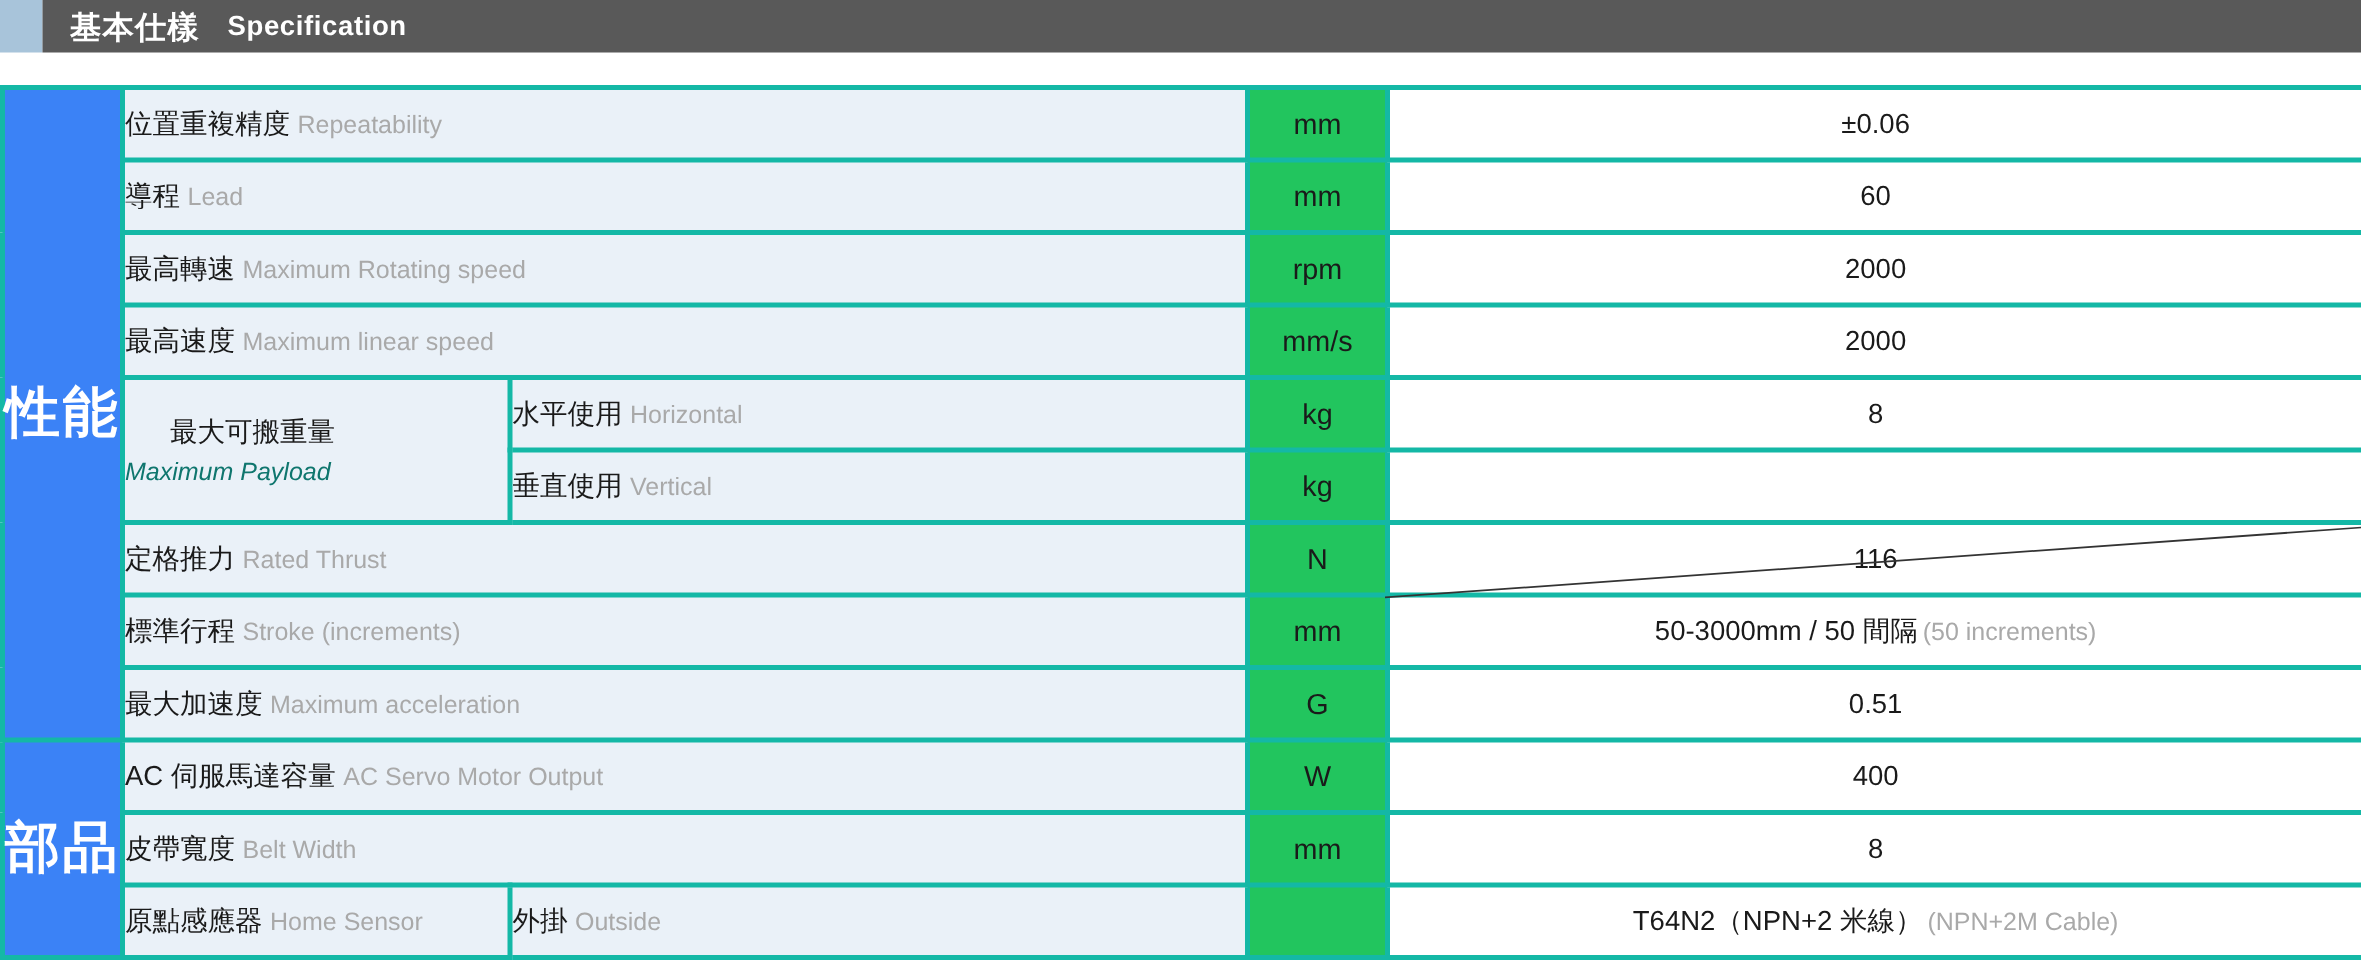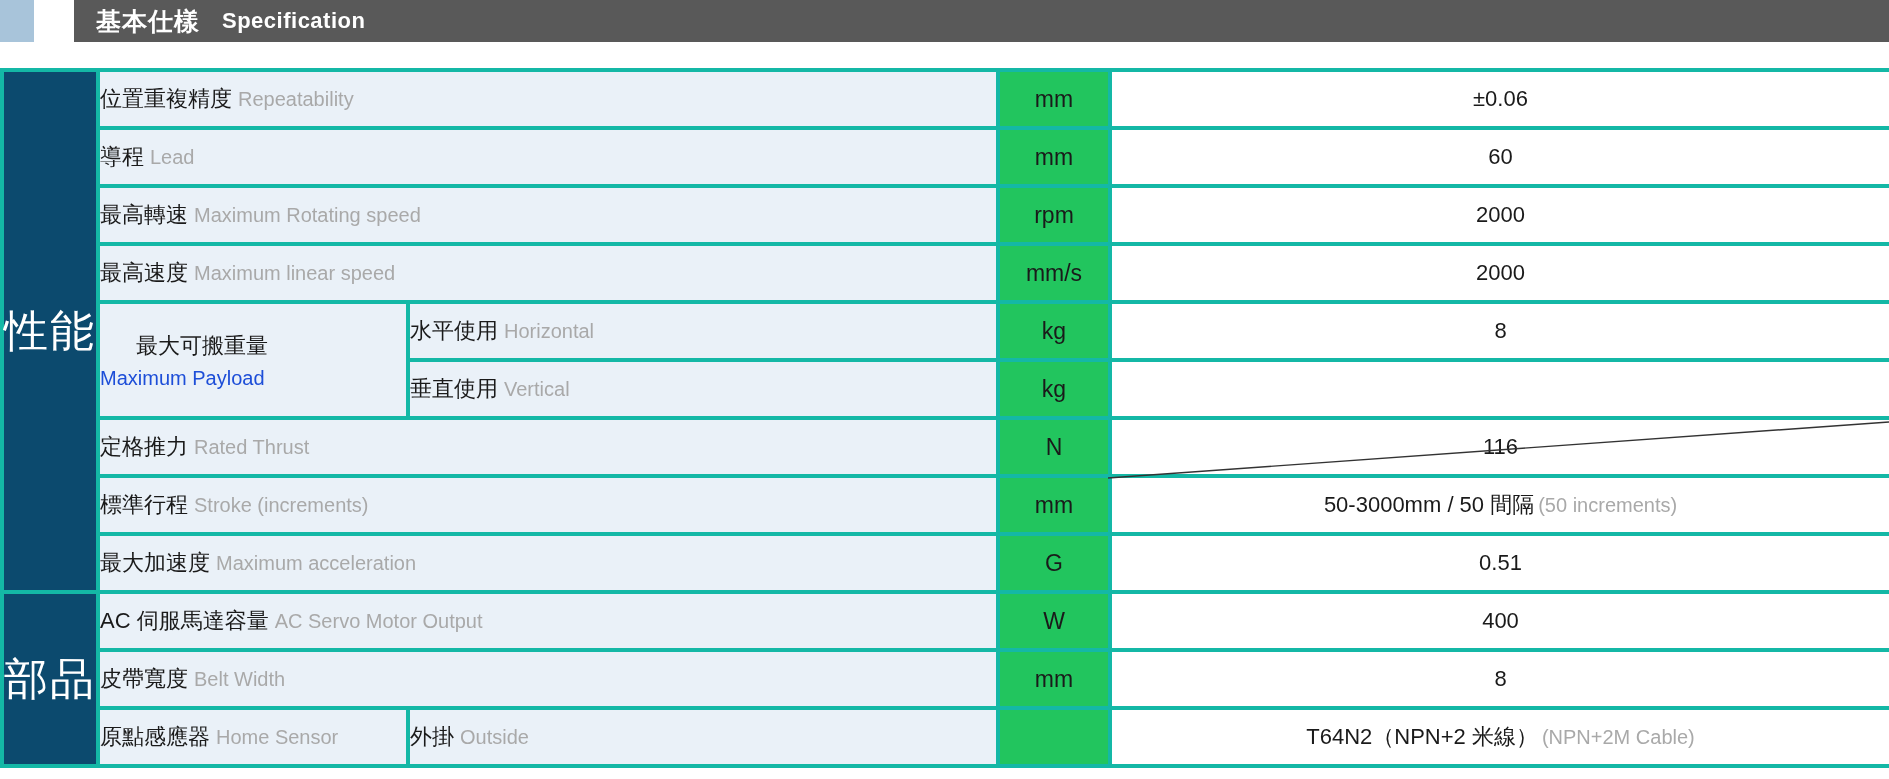--- a/index.html
+++ b/index.html
@@ -18,21 +18,20 @@
 
   
   .header-bar {
     position: absolute;
     left: 0;
     top: 0;
     width: 1889px;
     height: 42px;
     display: flex;
     align-items: stretch;
-    gap: 40px;
   }
   .header-accent {
     width: 34px;
     background: #a8c4da;
   }
   .header-main {
     flex: 1;
     background: #595959;
     display: flex;
     align-items: center;
@@ -70,26 +69,26 @@
   }
 
   
   .col-group { width: 96px; }
   .col-label { width: 310px; }
   .col-sub   { width: 590px; }
   .col-unit  { width: 112px; }
   .col-value { width: 781px; }
 
   .group-cell {
-    background: #0c4a6e;
+    background: #3b82f6;
     text-align: left;
     vertical-align: middle;
     color: #ffffff;
     font-size: 44px;
-    font-weight: normal;
+    font-weight: bold;
     line-height: 1.05;
     letter-spacing: 2px;
   }
   .group-cell span { display: block; }
 
   .label-cell {
     background: #eaf1f8;
     padding-left: 14px;
     vertical-align: middle;
     font-size: 22px;
@@ -97,23 +96,24 @@
     white-space: nowrap;
   }
   .label-cell .en {
     color: #a9a9a9;
     font-size: 20px;
     margin-left: 6px;
   }
   .label-cell .stacked-cjk { display: block; padding-left: 36px; }
   .label-cell .stacked-en {
     display: block;
-    color: #1d4ed8;
+    color: #0f766e;
     font-size: 20px;
     margin-top: 6px;
+    font-style: italic;
   }
 
   .unit-cell {
     background: #22c55e;
     text-align: center;
     vertical-align: middle;
     font-size: 23px;
     color: #1a1a1a;
   }
   .value-cell {

